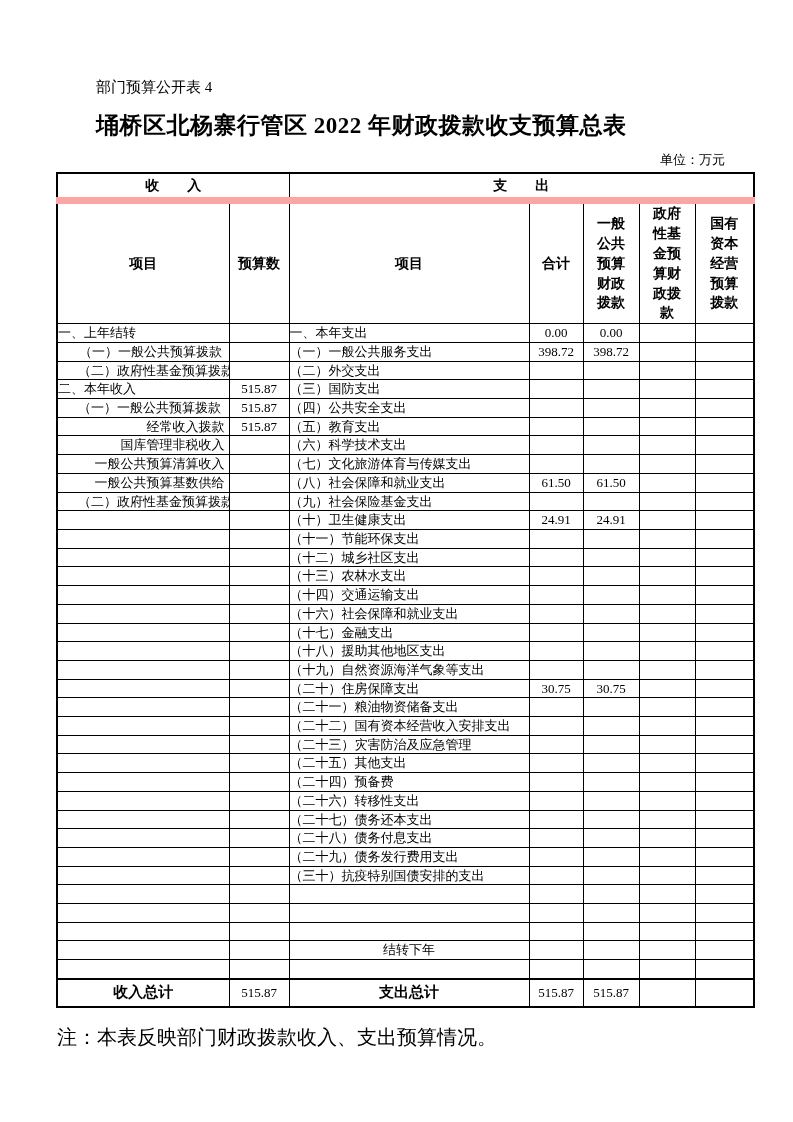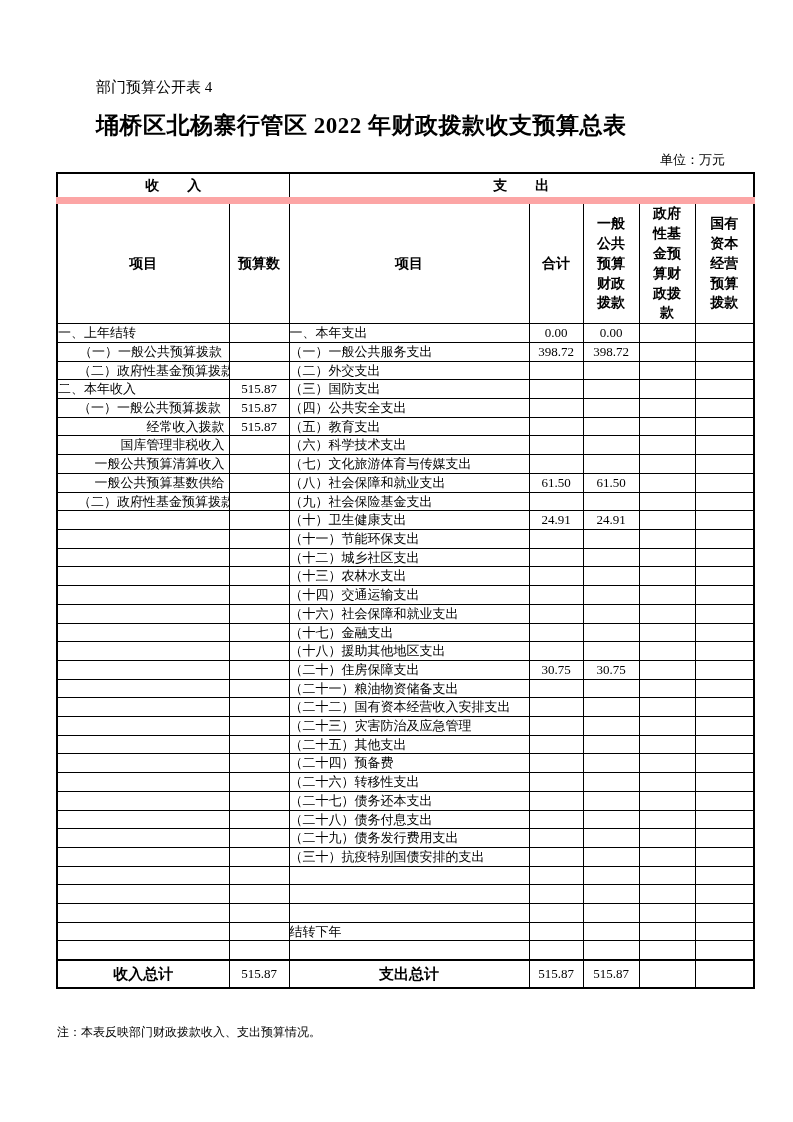--- a/index.html
+++ b/index.html
@@ -69,35 +69,35 @@
     word-break: break-all;
     line-height: 1.42;
     padding: 0 9px;
   }
   tbody td { height: 17.7px; line-height: 17.7px; }
   td.income { text-align: left; padding-left: 6px; }
   td.income.l1 { padding-left: 20px; }
   td.income.l2 { padding-left: 21px; }
   td.income.r  { text-align: right; padding-right: 4px; padding-left: 0; }
   td.exp { text-align: left; padding-left: 9px; }
-  td.exp.center { text-align: left; padding-left: 0; }
+  td.exp.center { text-align: center; padding-left: 0; }
   td.num { text-align: center; }
   tfoot tr { border-top: 2px solid #000; }
   tfoot td { height: 26px; }
   tfoot td.tl {
     font-weight: bold;
     text-align: center;
     font-size: 15px;
   }
   tfoot td.num { font-size: 13px; }
   .note {
     position: absolute;
     left: 57px;
     top: 1024px;
-    font-size: 12px;
+    font-size: 20px;
     white-space: nowrap;
   }
 </style>
 </head>
 <body>
 
 <div class="page">
 
   <div class="doc-label">部门预算公开表 4</div>
 
@@ -289,20 +289,29 @@
           <td class="num"></td>
           <td class="exp">（十八）援助其他地区支出</td>
           <td class="num"></td>
           <td class="num"></td>
           <td class="num"></td>
           <td class="num"></td>
         </tr>
         <tr>
           <td class="income l0"></td>
           <td class="num"></td>
+          <td class="exp">（十九）自然资源海洋气象等支出</td>
+          <td class="num"></td>
+          <td class="num"></td>
+          <td class="num"></td>
+          <td class="num"></td>
+        </tr>
+        <tr>
+          <td class="income l0"></td>
+          <td class="num"></td>
           <td class="exp">（二十）住房保障支出</td>
           <td class="num">30.75</td>
           <td class="num">30.75</td>
           <td class="num"></td>
           <td class="num"></td>
         </tr>
         <tr>
           <td class="income l0"></td>
           <td class="num"></td>
           <td class="exp">（二十一）粮油物资储备支出</td>

